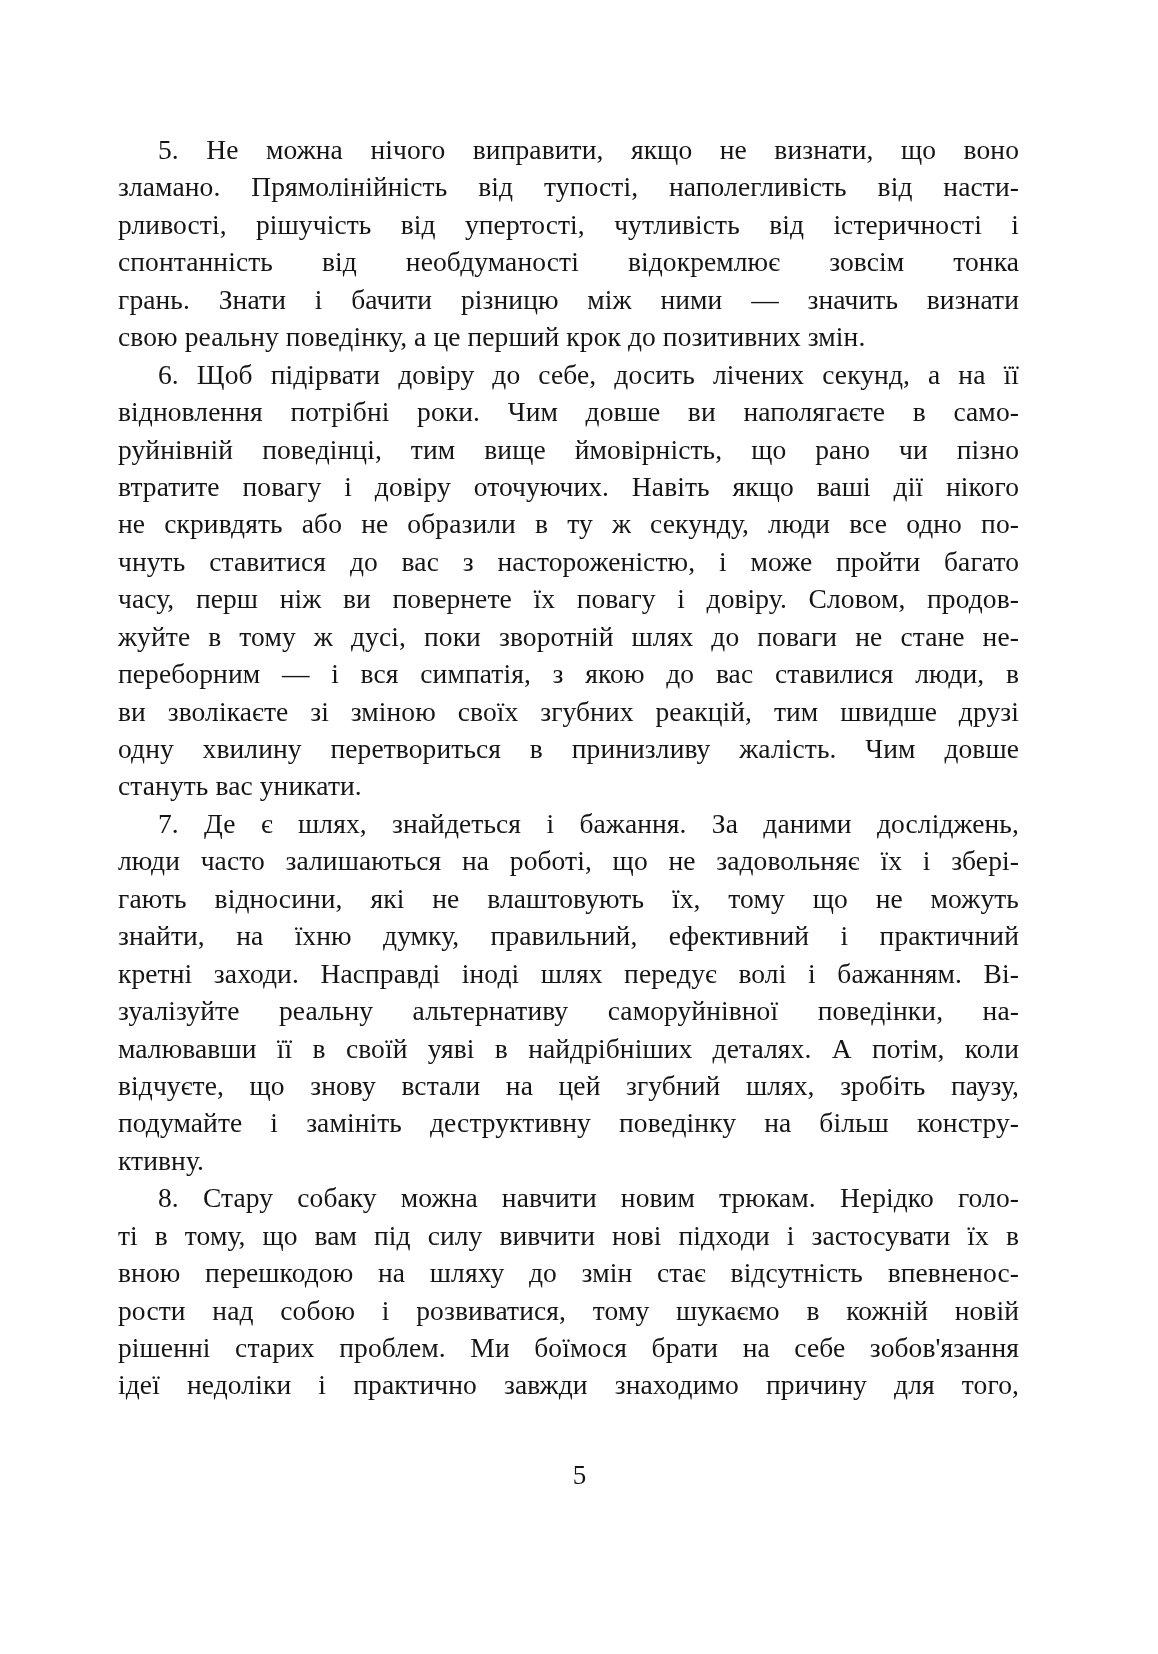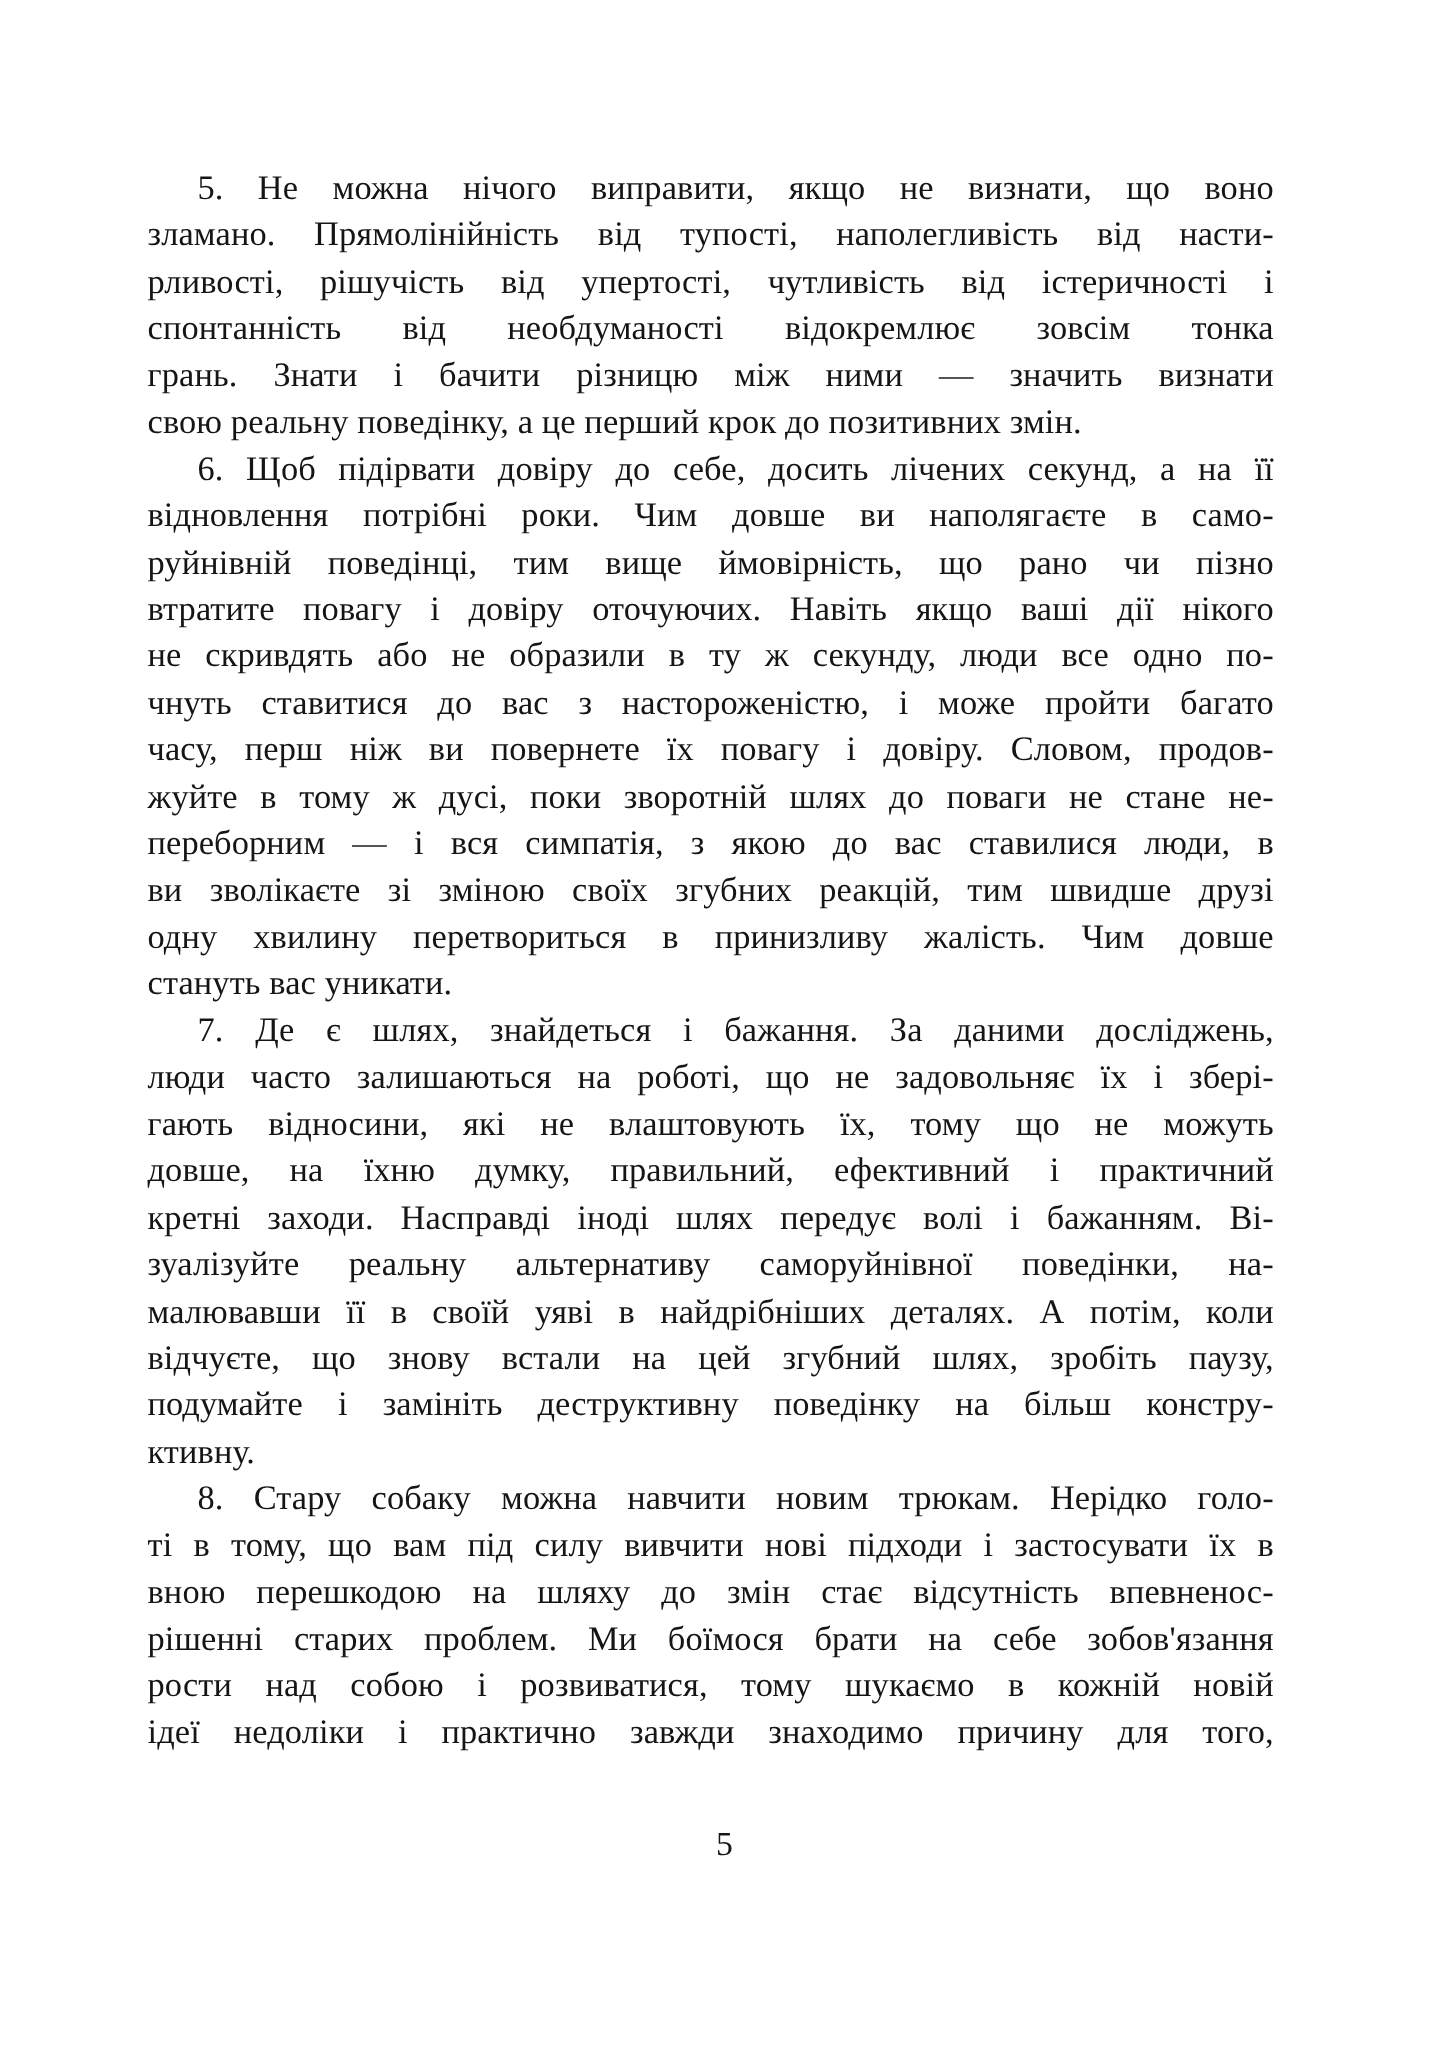--- a/index.html
+++ b/index.html
@@ -83,33 +83,33 @@
         <div class="line">жуйте в тому ж дусі, поки зворотній шлях до поваги не стане не-</div>
         <div class="line">переборним — і вся симпатія, з якою до вас ставилися люди, в</div>
         <div class="line">ви зволікаєте зі зміною своїх згубних реакцій, тим швидше друзі</div>
         <div class="line">одну хвилину перетвориться в принизливу жалість. Чим довше</div>
         <div class="line last">стануть вас уникати.</div>
       </div>
       <div class="paragraph">
         <div class="line first">7. Де є шлях, знайдеться і бажання. За даними досліджень,</div>
         <div class="line">люди часто залишаються на роботі, що не задовольняє їх і збері-</div>
         <div class="line">гають відносини, які не влаштовують їх, тому що не можуть</div>
-        <div class="line">довше, на їхню думку, правильний, ефективний і практичний</div>
+        <div class="line">знайти, на їхню думку, правильний, ефективний і практичний</div>
         <div class="line">кретні заходи. Насправді іноді шлях передує волі і бажанням. Ві-</div>
         <div class="line">зуалізуйте реальну альтернативу саморуйнівної поведінки, на-</div>
         <div class="line">малювавши її в своїй уяві в найдрібніших деталях. А потім, коли</div>
         <div class="line">відчуєте, що знову встали на цей згубний шлях, зробіть паузу,</div>
         <div class="line">подумайте і замініть деструктивну поведінку на більш констру-</div>
         <div class="line last">ктивну.</div>
       </div>
       <div class="paragraph">
         <div class="line first">8. Стару собаку можна навчити новим трюкам. Нерідко голо-</div>
         <div class="line">ті в тому, що вам під силу вивчити нові підходи і застосувати їх в</div>
         <div class="line">вною перешкодою на шляху до змін стає відсутність впевненос-</div>
+        <div class="line">рости над собою і розвиватися, тому шукаємо в кожній новій</div>
         <div class="line">рішенні старих проблем. Ми боїмося брати на себе зобов'язання</div>
-        <div class="line">рости над собою і розвиватися, тому шукаємо в кожній новій</div>
         <div class="line">ідеї недоліки і практично завжди знаходимо причину для того,</div>
       </div>
     </div>
   <div class="page-footer">
     <span class="page-number">5</span>
   </div>
 </div>
 
 </body></html>

